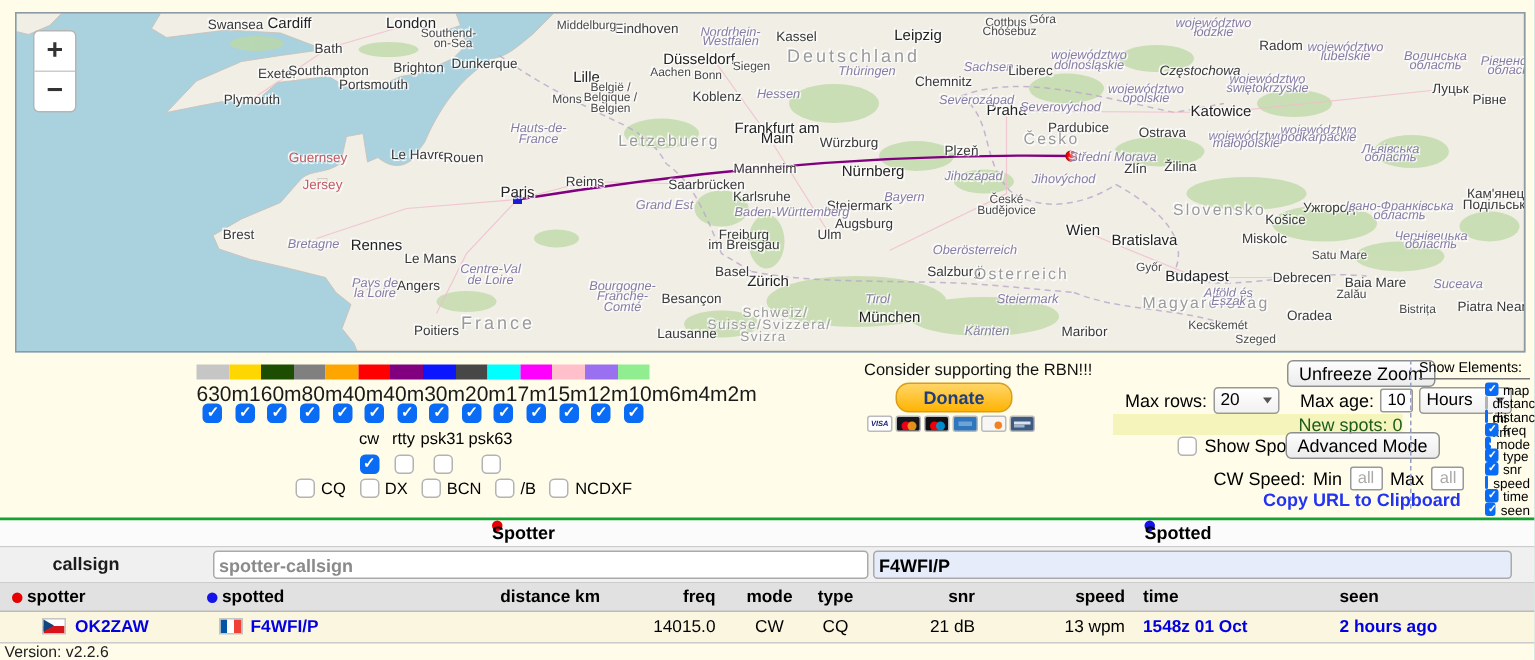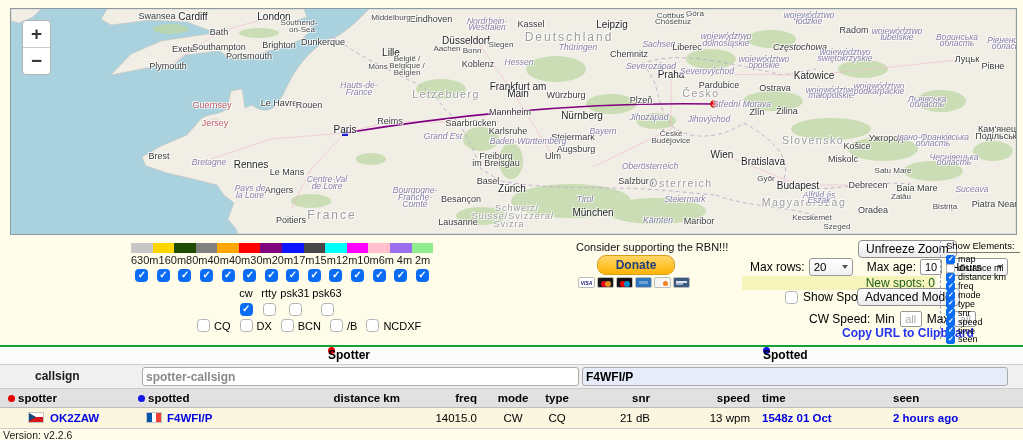--- a/index.html
+++ b/index.html
@@ -30,21 +30,21 @@
                font-size:10.5px;padding:1px 5px 2px 4px;color:#333;}
   .attribution a{color:#0059d6;font-weight:bold;text-decoration:none;}
   .ua-flag{display:inline-block;width:12px;height:8px;vertical-align:-1px;margin-right:2px;
            background:linear-gradient(#3f6ed8 50%,#ffd948 50%);}
   
   .abs{position:absolute;}
   #band-strip{left:131px;top:243px;width:302px;height:10px;display:flex;}
   #band-strip div{flex:1;}
   .hatch{background-image:repeating-linear-gradient(45deg,rgba(255,255,255,.4) 0 2px,rgba(0,0,0,0) 2px 4px);}
   #band-labels{left:131px;top:254px;width:302px;display:flex;}
-  #band-labels div{flex:1;text-align:left;font-size:11px;color:#1a1a1a;white-space:nowrap;}
+  #band-labels div{flex:1;text-align:center;font-size:14px;color:#1a1a1a;white-space:nowrap;}
   #band-checks{left:131px;top:269px;width:302px;display:flex;}
   #band-checks div.cell{flex:1;display:flex;justify-content:center;}
   .cb{width:13px;height:13px;border:1.5px solid #b3b3b3;border-radius:3.5px;background:#fff;box-sizing:border-box;cursor:pointer;}
   .cb.on{background:#0a6cf5;border-color:#0a6cf5;position:relative;}
   .cb.on::after{content:"✓";position:absolute;left:1.5px;top:-1px;font-size:10px;font-weight:bold;color:#fff;}
   .cb.sm{width:9px;height:9px;border-radius:2px;border-width:1px;}
   .cb.sm.on::after{font-size:7px;left:1px;top:-1px;}
   #mode-labels{left:234px;top:287px;display:flex;}
   #mode-labels div{text-align:center;font-size:11px;}
   #mode-checks{left:234px;top:303px;display:flex;}
@@ -89,21 +89,21 @@
             color:#1e5c1e;text-align:right;line-height:14px;}
   #spotters-row{left:785px;top:290px;display:flex;align-items:center;gap:5px;font-size:12px;}
   #advanced{left:857px;top:288px;}
   #cwspeed{left:809px;top:311px;display:flex;align-items:center;gap:5px;font-size:12px;}
   #cwspeed .tin{color:#aaa;width:20px;}
   #copyurl{left:842px;top:326px;font-size:12px;font-weight:bold;color:#2433f0;cursor:pointer;}
   #sep-dash{left:940px;top:240px;height:99px;border-left:1px dashed #93a0c0;width:0;}
   #show-elements{left:946px;top:240px;width:74px;font-size:9px;}
   #show-elements .title{font-size:9.5px;margin-bottom:1px;}
   #show-elements hr{border:none;border-top:1px solid #777;margin:1px 0 2px 0;}
-  .se-row{display:flex;align-items:center;gap:3px;height:8.9px;}
+  .se-row{display:flex;align-items:flex-start;gap:3px;height:8.9px;margin-left:44px;}
   .se-row .lbl{font-size:9px;}
   
   #green-line{left:0;top:345px;width:1023px;height:2px;background:#12a235;}
   .trow{position:absolute;left:0;width:1023px;}
   #rowA{top:347px;height:17px;background:#fbfbfb;border-bottom:1px solid #ccc;}
   #rowB{top:365px;height:23px;background:#f0f0f0;border-bottom:1px solid #ccc;}
   #rowC{top:389px;height:18px;background:#e1e1e1;border-bottom:1px solid #bbb;font-weight:bold;font-size:11.5px;}
   #rowD{top:408px;height:20px;background:#fbf6e0;border-bottom:1px solid #ccc;font-size:11.5px;}
   .trow span{position:absolute;}
   .hdr{font-weight:bold;font-size:12px;line-height:17px;}
@@ -303,21 +303,21 @@
       <span class="ml c" style="left: 906px; top: 179px;">Baia Mare</span>
       <span class="ml s" style="left: 934px; top: 197px;">Bistrița</span>
       <span class="ml c" style="left: 987px; top: 195px;">Piatra Neamț</span>
       <span class="ml r" style="left: 961px; top: 180px;">Suceava</span>
       <span class="ml s" style="left: 882px; top: 161px;">Satu Mare</span>
       <span class="ml c" style="left: 625px; top: 172px;">Salzburg</span>
       <span class="ml K" style="left: 670px; top: 174px;">Österreich</span>
       <span class="ml r" style="left: 639px; top: 157px;">Oberösterreich</span>
       <span class="ml r" style="left: 674px; top: 190px;">Steiermark</span>
       <span class="ml r" style="left: 647px; top: 211px;">Kärnten</span>
-      <span class="ml c" style="left: 688px; top: 212px;">Maribor</span>
+      <span class="ml c" style="left: 688px; top: 212px; padding-left: 48px;">Maribor</span>
       <span class="ml r" style="left: 574px; top: 190px;">Tirol</span>
       <span class="ml C" style="left: 501px; top: 179px;">Zürich</span>
       <span class="ml c" style="left: 477px; top: 172px;">Basel</span>
       <span class="ml c" style="left: 450px; top: 190px;">Besançon</span>
       <span class="ml c" style="left: 447px; top: 213px;">Lausanne</span>
       <span class="ml K2" style="left: 506px; top: 199px;">Schweiz/</span>
       <span class="ml K2" style="left: 502px; top: 207px;">Suisse/Svizzera/</span>
       <span class="ml K2" style="left: 498px; top: 215px;">Svizra</span>
       <span class="ml C" style="left: 803px; top: 66px;">Katowice</span>
       <span class="ml c" style="left: 789px; top: 38px; font-style: italic;">Częstochowa</span>

